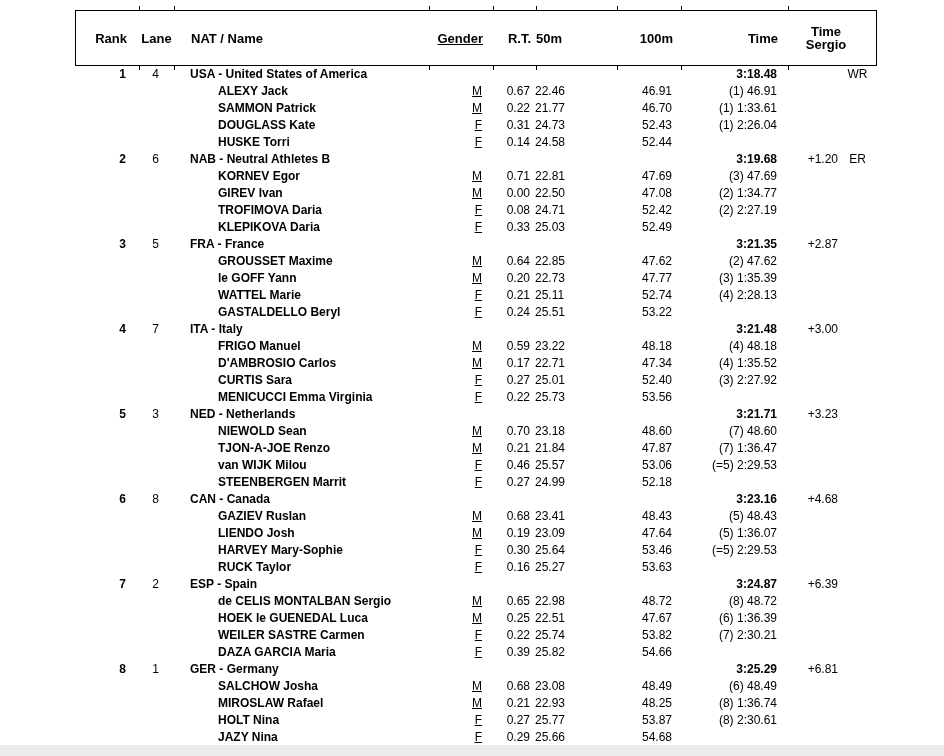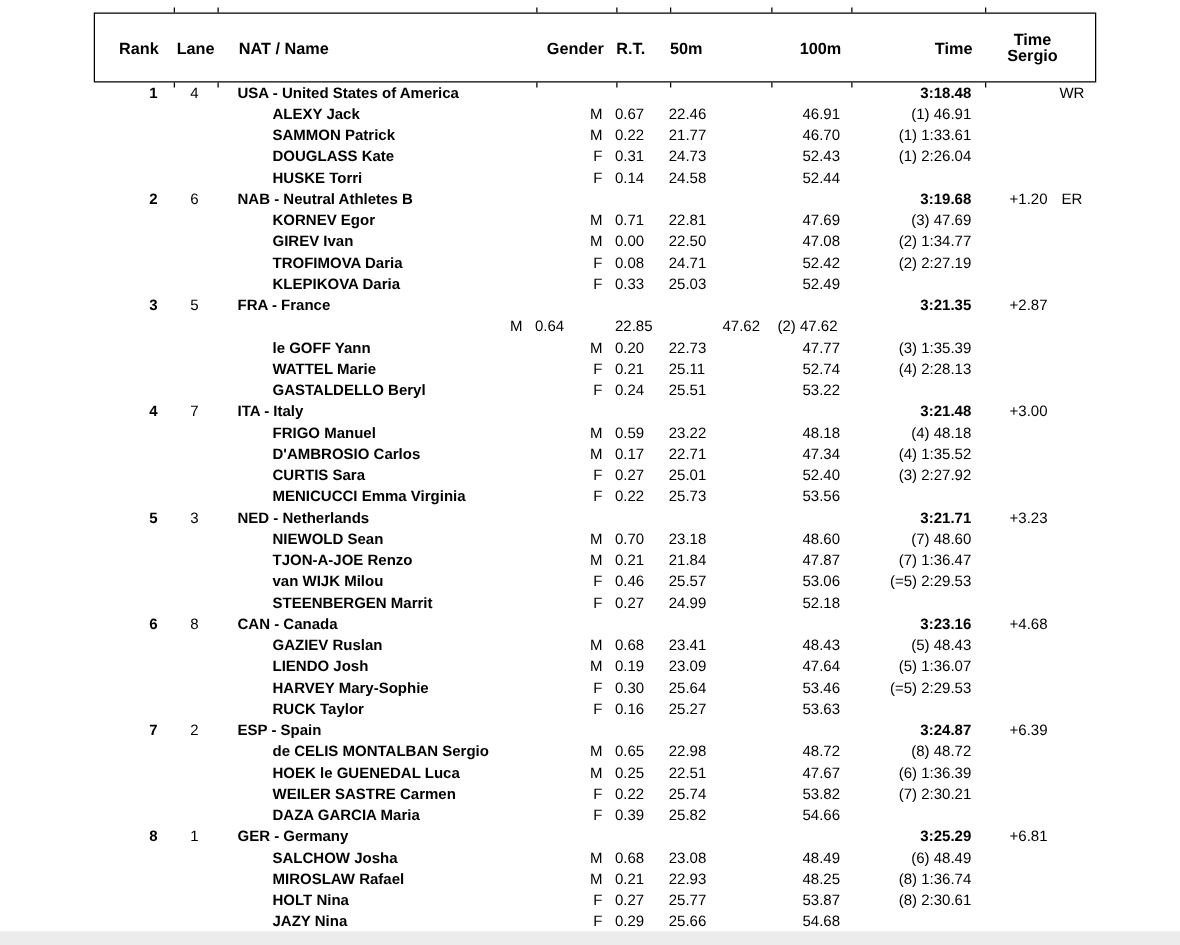--- a/index.html
+++ b/index.html
@@ -44,22 +44,22 @@
   .tick.bottom { bottom: -5px; }
   .row {
     height: 17px;
     line-height: 17px;
     font-size: 12px;
     white-space: nowrap;
   }
   .c-rank   { text-align: right;  padding-right: 12px; box-sizing: border-box; }
   .c-lane   { text-align: center; }
   .c-name   { padding-left: 17px; box-sizing: border-box; overflow: visible; }
-  .c-gender { text-align: right;  padding-right: 10px; box-sizing: border-box; }
-  .c-rt     { text-align: left;  padding-right: 5px;  box-sizing: border-box; }
+  .c-gender { text-align: right;  padding-right: 10px; box-sizing: border-box; text-decoration: underline; }
+  .c-rt     { text-align: right;  padding-right: 5px;  box-sizing: border-box; }
   .c-50     { text-align: left;  padding-right: 4px;  box-sizing: border-box; }
   .c-100    { text-align: right;  padding-right: 8px;  box-sizing: border-box; }
   .c-time   { text-align: right;  padding-right: 10px; box-sizing: border-box; }
   .c-behind { display: flex; align-items: flex-end; }
   .behind-val { flex: 1; text-align: right; }
   .record     { width: 39px; text-align: center; }
   .hdr-behind {
     text-align: center;
     line-height: 13px;
     padding-right: 14px;
@@ -251,20 +251,21 @@
     <div class="c-time">3:21.35</div>
     <div class="c-behind">
       <span class="behind-val">+2.87</span>
       <span class="record"></span>
     </div>
   </div>
 
   <div class="grid-row row swimmer-row">
     <div class="c-rank"></div>
     <div class="c-lane"></div>
+    <div class="c-name">GROUSSET Maxime</div>
     <div class="c-gender">M</div>
     <div class="c-rt">0.64</div>
     <div class="c-50">22.85</div>
     <div class="c-100">47.62</div>
     <div class="c-time">(2) 47.62</div>
     <div class="c-behind"></div>
   </div>
 
   <div class="grid-row row swimmer-row">
     <div class="c-rank"></div>

